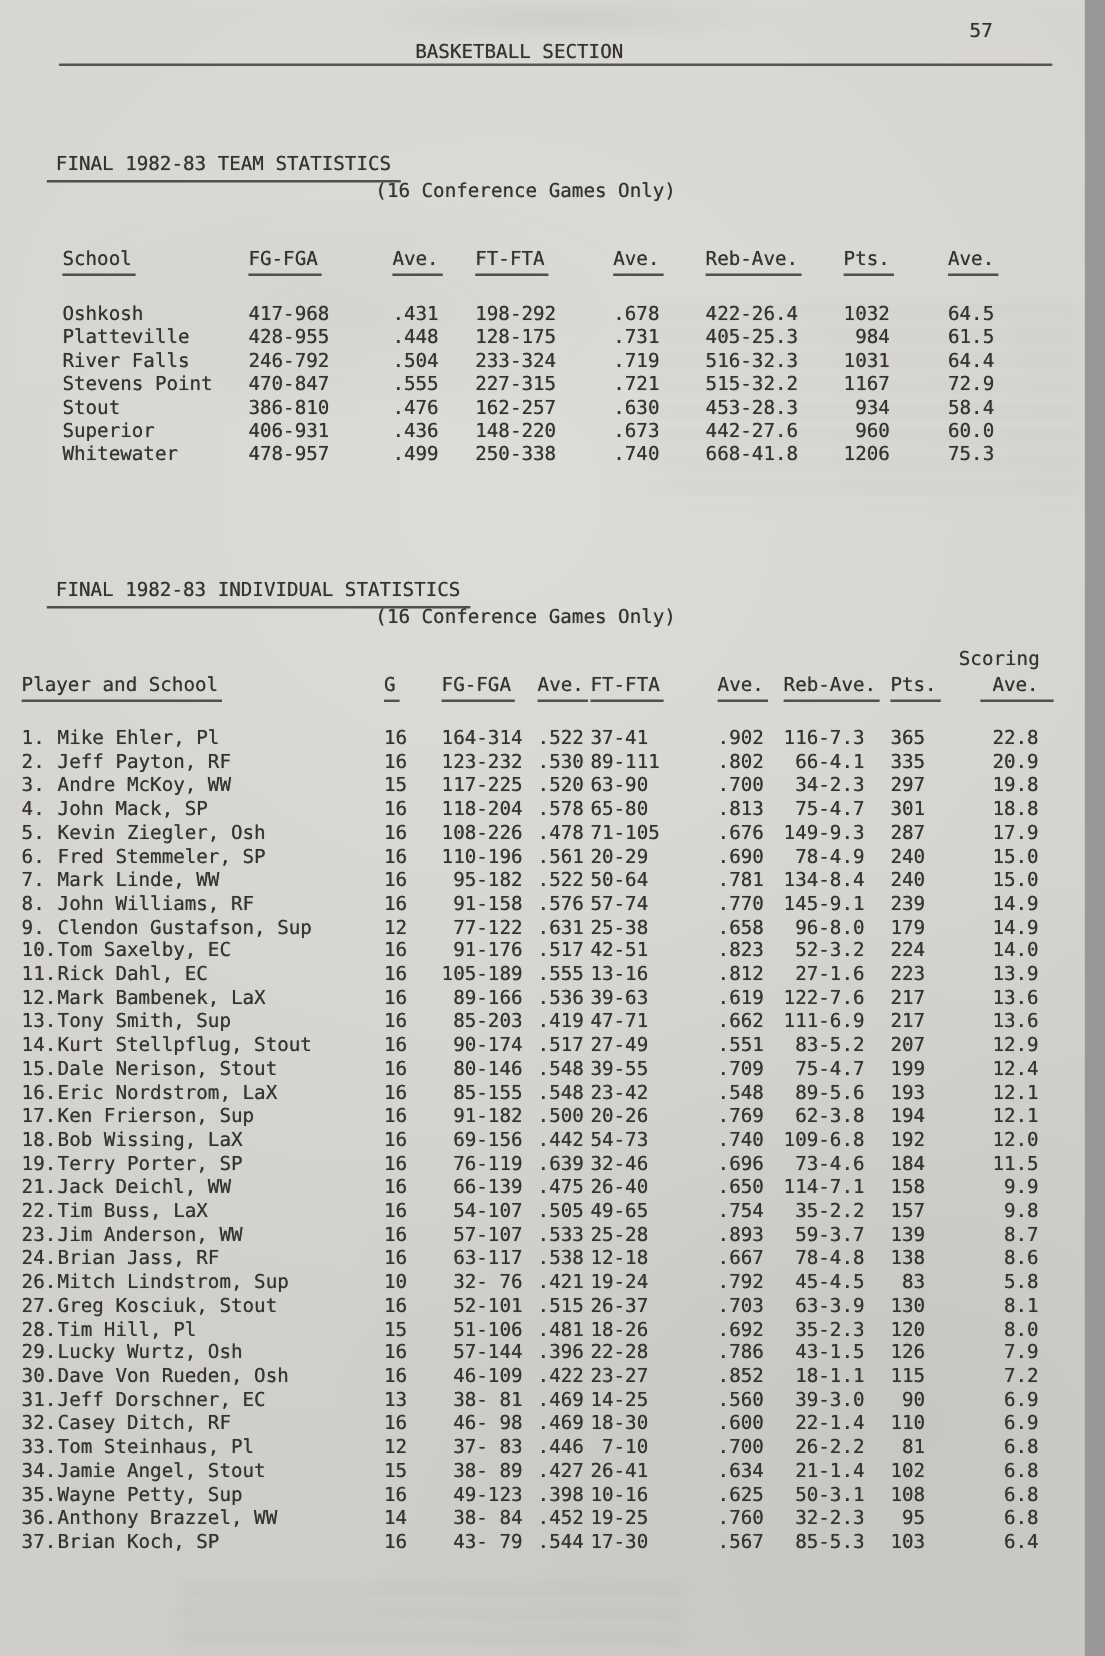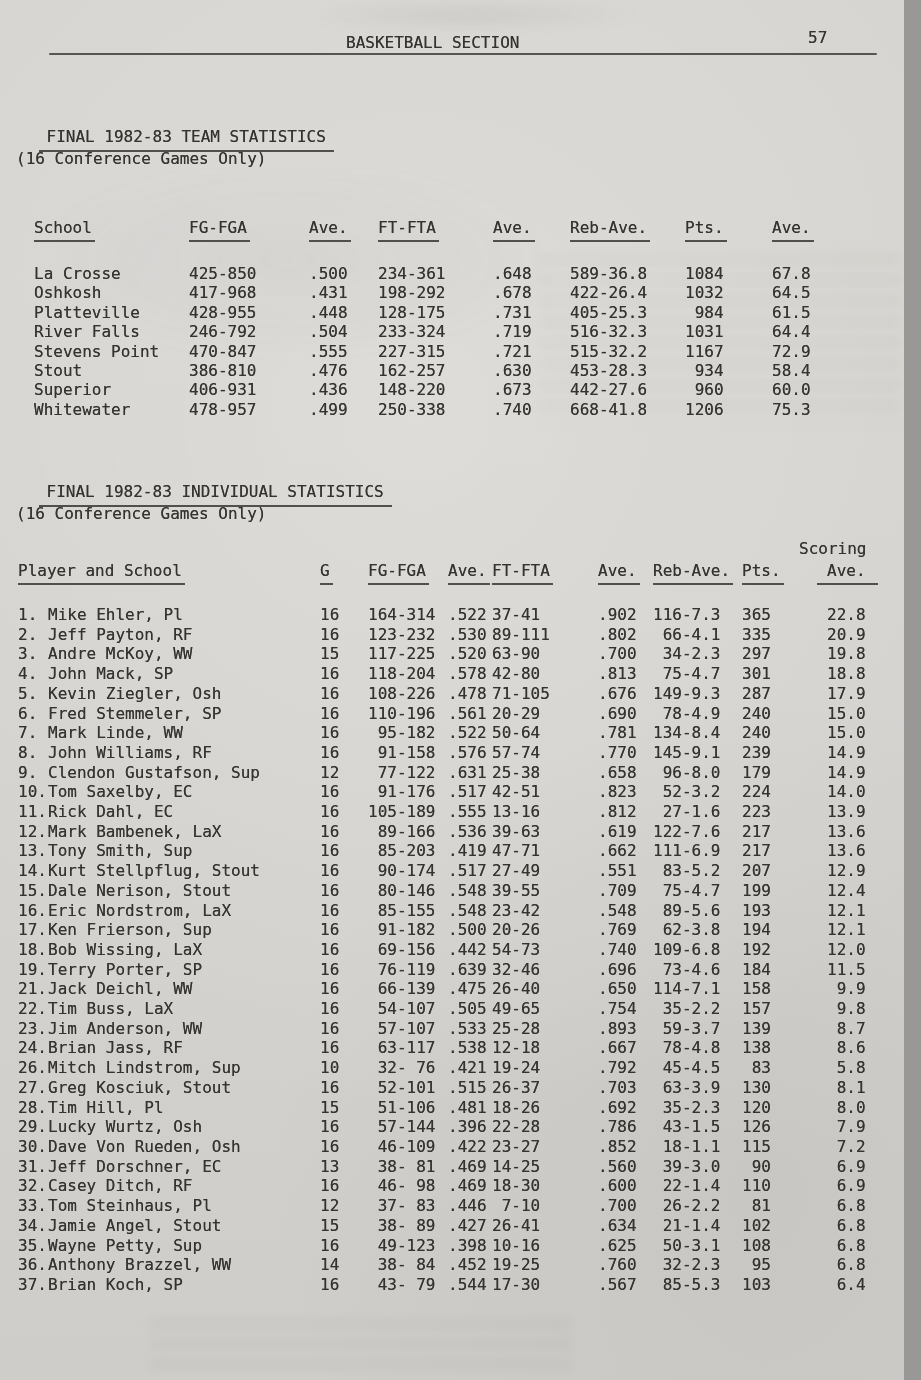--- a/index.html
+++ b/index.html
@@ -15,40 +15,40 @@
     background:
       radial-gradient(120% 80% at 46% 30%, rgba(255,255,255,0.22), rgba(255,255,255,0) 65%),
       radial-gradient(80% 50% at 85% 85%, rgba(90,90,88,0.07), rgba(90,90,88,0) 70%),
       linear-gradient(#d6d4d0, #d3d1cd 70%, #cfcdc9);
   }
   .page *{box-sizing:border-box;}
   .txt{ text-shadow:0 0 0.6px rgba(52,51,49,0.75); }
 
   
   .rh-title{position:absolute;left:346px;top:33px;white-space:pre;}
-  .rh-num{position:absolute;left:808px;top:28px;white-space:pre;}
+  .rh-num{position:absolute;left:808px;top:16px;white-space:pre;}
   .rule{position:absolute;left:49px;top:53px;width:828px;height:2px;
         background:rgba(43,42,40,0.75);border-radius:1px;}
 
   
   .sec-title{position:absolute;left:0;width:876px;white-space:pre;}
-  .sec-sub{position:absolute;left:0;width:876px;text-align:left;white-space:pre;margin-left:16px;}
+  .sec-sub{position:absolute;left:0;width:876px;text-align:center;white-space:pre;}
   .t1{top:108px;} .s1{top:149px;}
   .t2{top:463px;} .s2{top:504px;}
   .u2{border-bottom:2px solid rgba(46,45,42,0.8);padding:0 8px 4px 8px;}
 
   
   .tbl{position:absolute;border-collapse:collapse;table-layout:fixed;}
   .tbl th,.tbl td{
     padding:0;margin:0;font-weight:normal;text-align:left;
     white-space:pre;vertical-align:top;overflow:visible;
     text-shadow:0 0 0.6px rgba(52,51,49,0.75);
   }
   .u{border-bottom:2px solid rgba(46,45,42,0.8);padding:0 3px 3px 0;}
-  .team{left:34px;top:206px;width:798px;margin-top:12px;}
+  .team{left:52px;top:206px;width:798px;}
   .team thead th{padding-bottom:26px;line-height:20px;}
   .team tbody td{line-height:19.4px;}
   .ind{left:18px;top:561px;width:895px;}
   .ind thead th{padding-bottom:24px;line-height:20px;}
   .ind tbody td{line-height:19.7px;}
   .h-player{padding-left:57px;}
   .c-rank{text-align:right;}
   .c-player{padding-left:27px;}
   .h-save .u{padding:0 12px 3px 10px;margin-left:-10px;}
   .scoring{position:absolute;left:799px;top:539px;white-space:pre;}
@@ -100,30 +100,20 @@
           <th><span class="u">FG-FGA</span></th>
           <th><span class="u">Ave.</span></th>
           <th><span class="u">FT-FTA</span></th>
           <th><span class="u">Ave.</span></th>
           <th><span class="u">Reb-Ave.</span></th>
           <th><span class="u">Pts.</span></th>
           <th><span class="u">Ave.</span></th>
         </tr>
       </thead>
       <tbody>
-        <tr>
-          <td>La Crosse</td>
-          <td>425-850</td>
-          <td>.500</td>
-          <td>234-361</td>
-          <td>.648</td>
-          <td>589-36.8</td>
-          <td>1084</td>
-          <td>67.8</td>
-        </tr>
         <tr>
           <td>Oshkosh</td>
           <td>417-968</td>
           <td>.431</td>
           <td>198-292</td>
           <td>.678</td>
           <td>422-26.4</td>
           <td>1032</td>
           <td>64.5</td>
         </tr>
@@ -259,21 +249,21 @@
           <td> 34-2.3</td>
           <td>297</td>
           <td>19.8</td>
         </tr>
         <tr>
           <td class="c-rank">4.</td>
           <td class="c-player">John Mack, SP</td>
           <td>16</td>
           <td>118-204</td>
           <td>.578</td>
-          <td>42-80</td>
+          <td>65-80</td>
           <td>.813</td>
           <td> 75-4.7</td>
           <td>301</td>
           <td>18.8</td>
         </tr>
         <tr>
           <td class="c-rank">5.</td>
           <td class="c-player">Kevin Ziegler, Osh</td>
           <td>16</td>
           <td>108-226</td>

